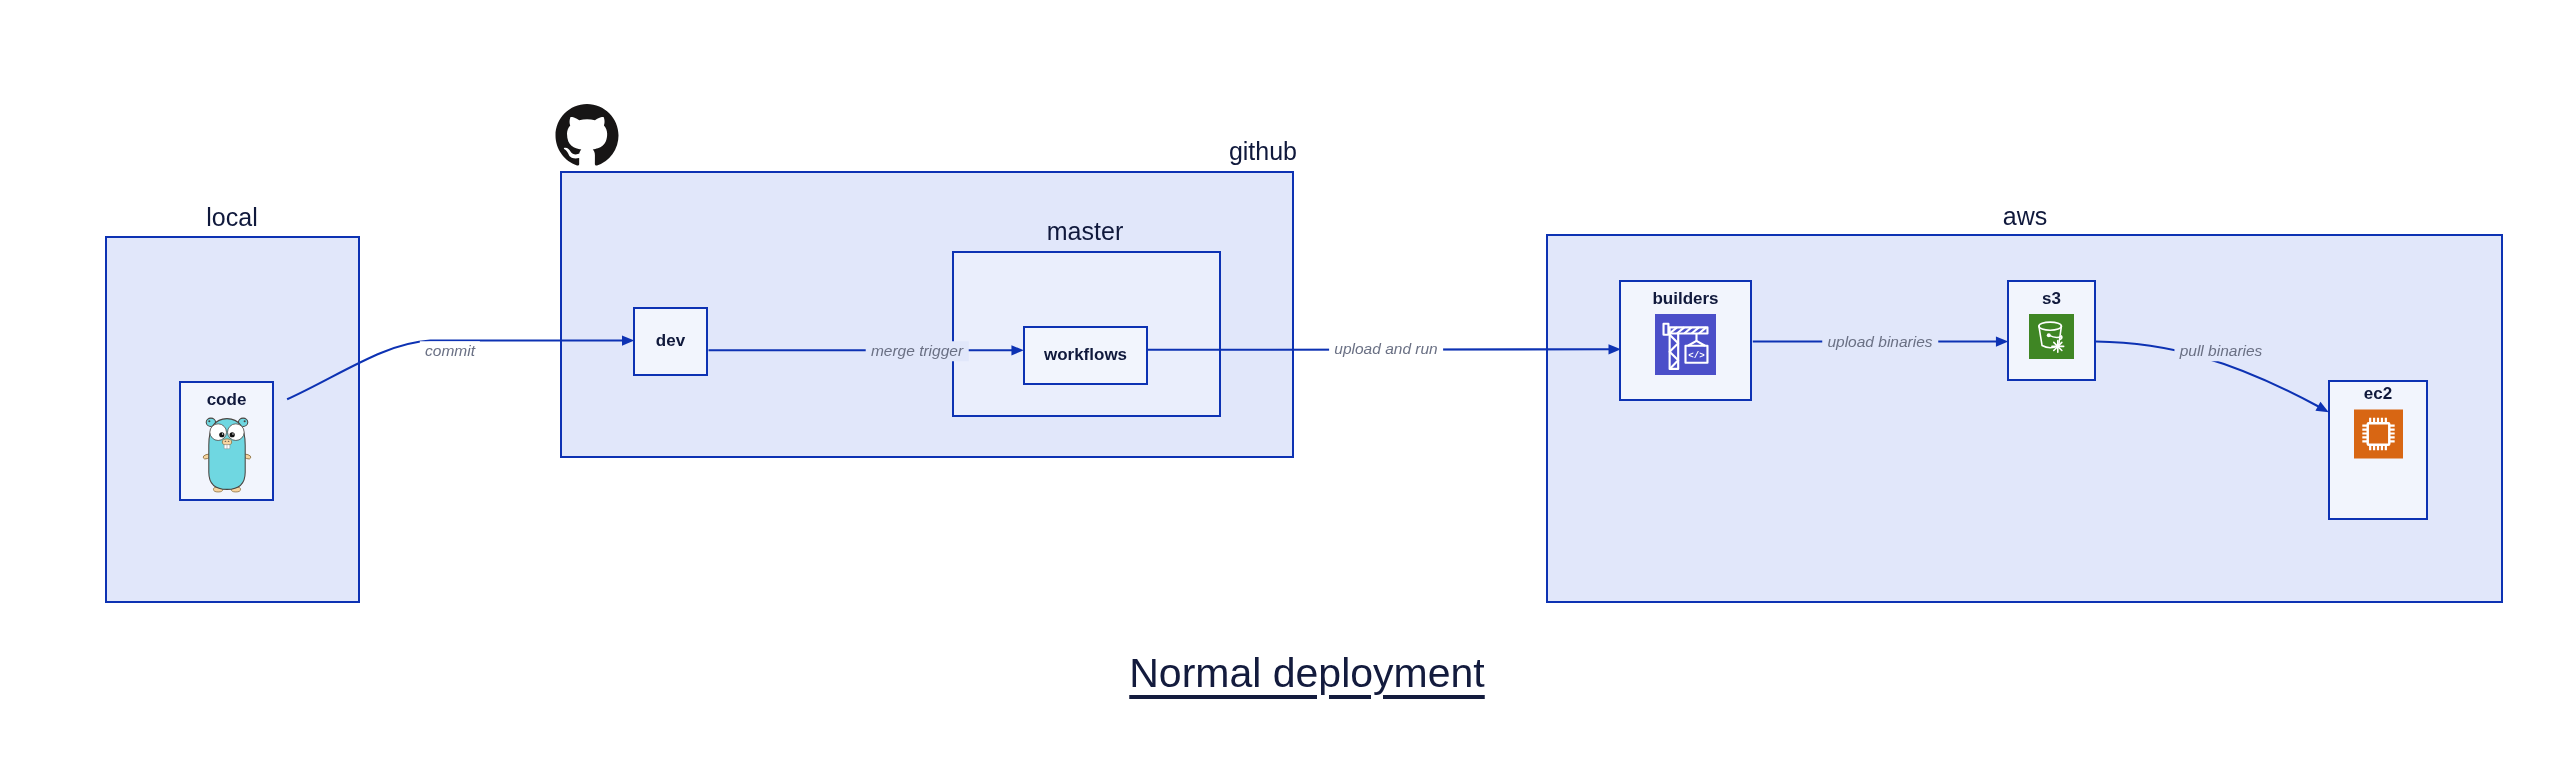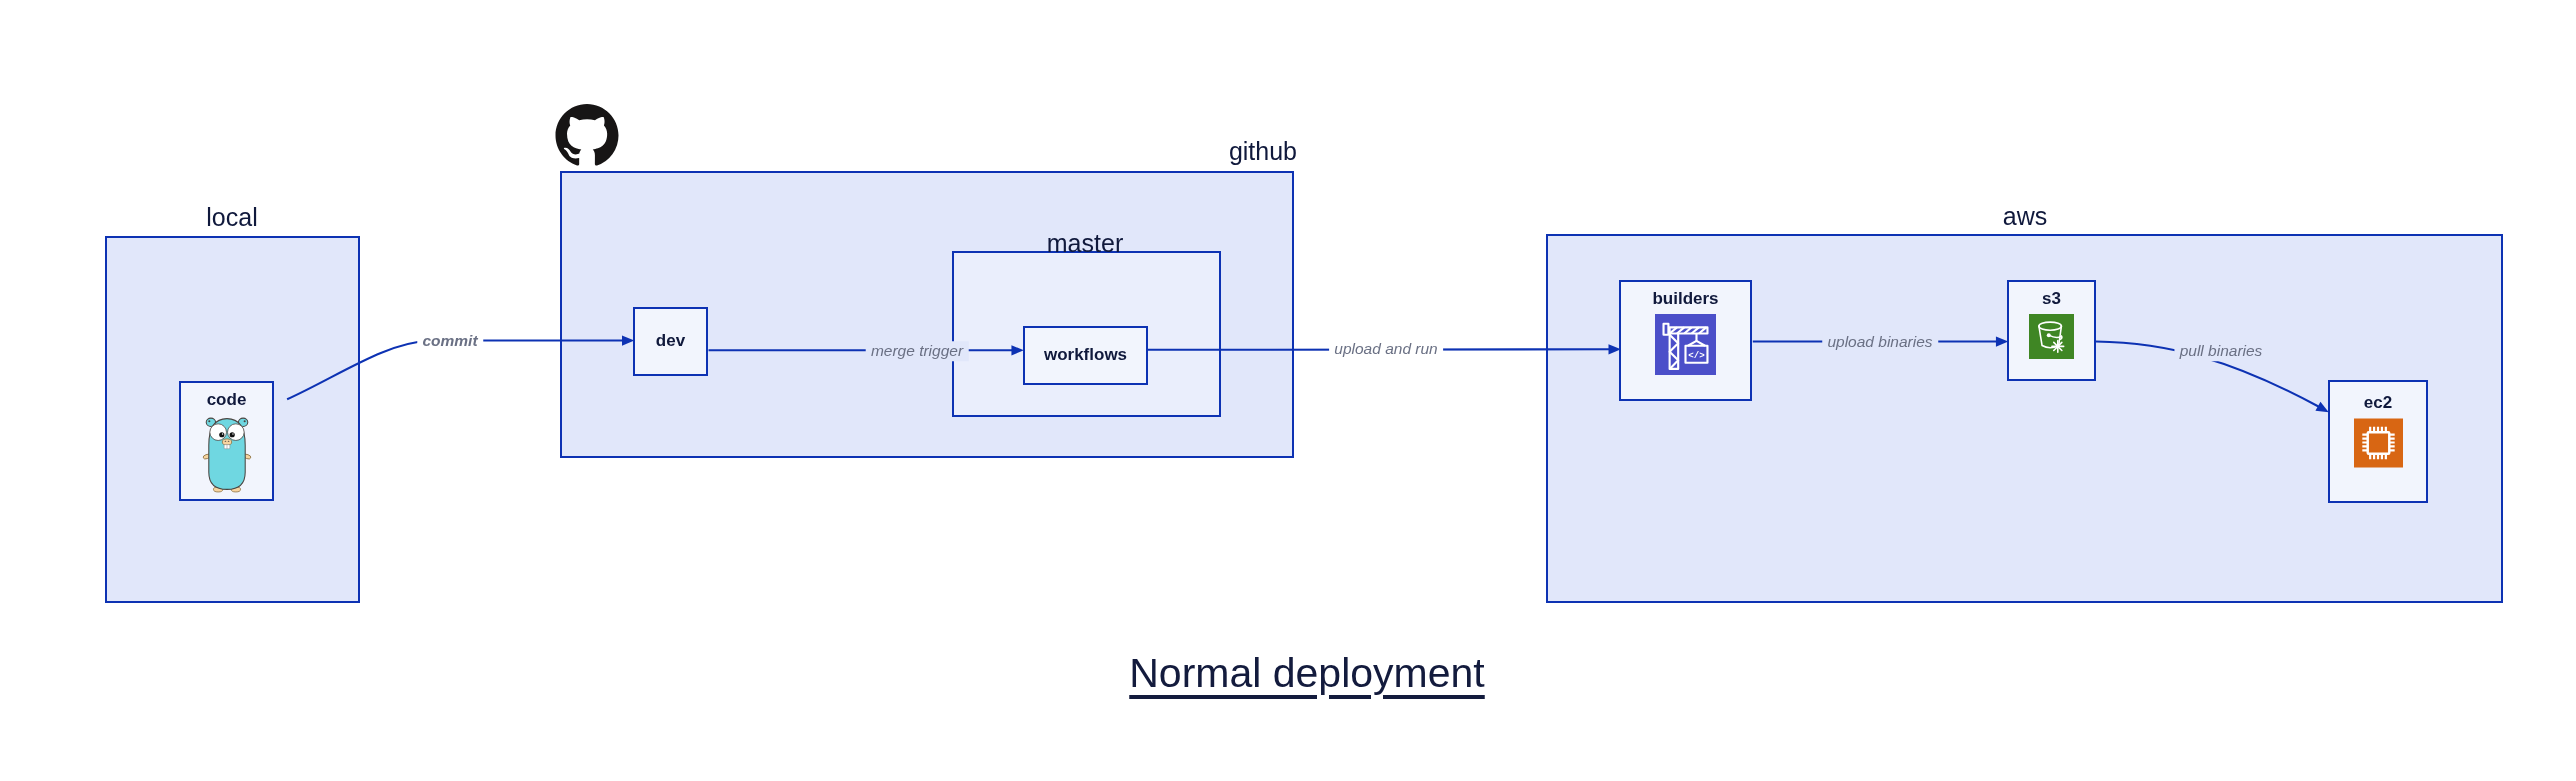--- a/index.html
+++ b/index.html
@@ -10,46 +10,46 @@
   .container{position:absolute;box-sizing:border-box;border:2.1px solid var(--border_blue);background:var(--container_fill);}
   .container.master{background:var(--master_fill);}
   .c-local {left:105px; top:236px; width:255px;  height:367px;}
   .c-github{left:560px;top:171px; width:734px; height:287px;}
   .c-master{left:952px;top:251px; width:269px;  height:166px;}
   .c-aws   {left:1546px;top:234px; width:957px; height:369px;}
 
   .container-label{position:absolute;font-size:25px;line-height:29px;color:var(--label_navy);white-space:nowrap;}
   .lbl-local {left:232px; top:203px; transform:translateX(-50%);}
   .lbl-github{left:1291px;top:137px; transform:translateX(-100%);margin-left:6px;}
-  .lbl-master{left:1085px;top:229px; transform:translateX(-50%);}
+  .lbl-master{left:1085px;top:217px; transform:translateX(-50%);}
   .lbl-aws   {left:2025px;top:202px; transform:translateX(-50%);}
 
   
   svg.edges{position:absolute;left:0;top:0;width:2604px;height:781px;pointer-events:none;}
   .edge-line{fill:none;stroke:var(--border_blue);stroke-width:4px;}
   .edge-head{fill:var(--border_blue);stroke:none;}
 
   
   .node{position:absolute;box-sizing:border-box;border:2.1px solid var(--border_blue);background:var(--node_fill);
         display:flex;flex-direction:column;align-items:center;}
   .n-code     {left:179px; top:381px;width:95px;height:120px;padding-top:7.2px;}
   .n-dev      {left:633px;top:307px;width:75px;height:69px;justify-content:center;}
   .n-workflows{left:1023px;top:326px;width:125px;height:59px;justify-content:center;}
   .n-builders {left:1619px;top:280px;width:133px;height:121px;padding-top:7.2px;}
   .n-s3       {left:2007px;top:280px;width:89px;height:101px;padding-top:7.2px;}
-  .n-ec2      {left:2328px;top:380px;width:100px;height:123px;padding-top:11px;}
+  .n-ec2      {left:2328px;top:380px;width:100px;height:140px;padding-top:2px;}
   .node-label{font-size:17px;font-weight:700;color:var(--label_navy);line-height:20.6px;white-space:nowrap;}
   .node-icon{margin-top:4.1px;display:block;}
 
   
   .edge-label{position:absolute;transform:translate(-50%,-50%);font-size:15.5px;font-style:italic;
               color:var(--edge_label_gray);white-space:nowrap;padding:1px 5.2px;line-height:17.5px;}
   .bg-white{background:#fff;}
   .bg-fill{background:var(--container_fill);}
-  .el-commit {left:450px; top:341px;font-weight:bold;}
+  .el-commit {left:450px; top:351px;}
   .el-merge  {left:917px;top:351px;}
   .el-uprun  {left:1386px;top:349px;}
   .el-upbin  {left:1880px;top:342px;}
   .el-pull   {left:2221px;top:351px;}
 
   
   .diagram-title{position:absolute;left:1307px;top:630px;transform:translateX(-50%);
     font-size:41px;color:var(--title_navy);white-space:nowrap;
     text-decoration:underline;text-decoration-thickness:3.6px;text-underline-offset:8.2px;margin-top:20px;}
 

